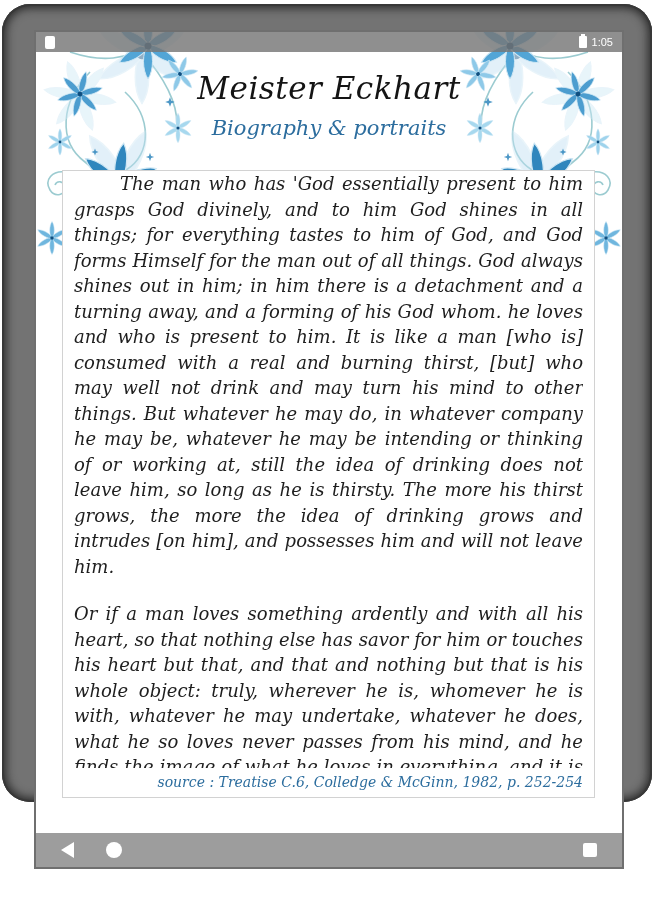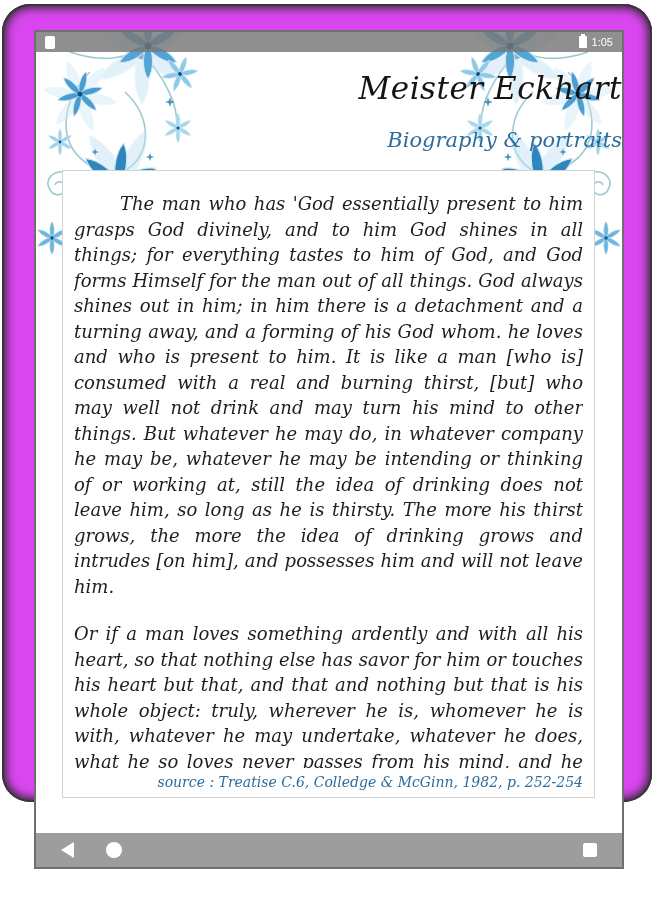--- a/index.html
+++ b/index.html
@@ -3,21 +3,21 @@
 <meta charset="utf-8">
 <style>
   html,body{margin:0;padding:0;}
   body{
     width:654px;height:900px;position:relative;background:#ffffff;
     font-family:"DejaVu Serif", serif;overflow:hidden;
   }
   
   .tablet{
     position:absolute;left:2px;top:4px;width:650px;height:798px;
-    border-radius:28px;background:#d946ef;
+    border-radius:28px;background:#737373;
     box-shadow:inset 0 0 0 2px #383838, inset 0 0 10px 4px #2a2a2a;
   }
   .screen{
     position:absolute;left:34px;top:28px;width:586px;height:835px;
     background:#ffffff;overflow:hidden;
     box-shadow:0 0 0 2px #6f6f6f;
   }
   
   .floral{position:absolute;top:0;z-index:1;pointer-events:none;}
   .floral-left{left:-6px;}
@@ -27,28 +27,28 @@
     position:absolute;top:0;left:0;right:0;height:20px;z-index:6;
     background:rgba(118,118,118,0.82);
     display:flex;align-items:center;padding:0 9px;box-sizing:border-box;
   }
   .notif{width:10px;height:13px;background:#ffffff;border-radius:2px;}
   .status-right{margin-left:auto;display:flex;align-items:center;gap:5px;}
   .battery{width:8px;height:12px;background:#ffffff;border-radius:1px;position:relative;}
   .battery::before{content:"";position:absolute;top:-2px;left:2px;width:4px;height:2px;background:#ffffff;}
   .time{color:#ffffff;font:11px "Liberation Sans", sans-serif;}
   
-  .header{position:absolute;top:38px;left:0;right:0;text-align:right;z-index:2;}
+  .header{position:absolute;top:38px;left:0;right:0;text-align:center;z-index:2;}
   .title{font-size:31px;font-style:italic;color:#141414;letter-spacing:0.5px;}
-  .subtitle{font-size:21px;font-style:italic;color:#2c6d9e;margin-top:22px;}
+  .subtitle{font-size:21px;font-style:italic;color:#2c6d9e;margin-top:10px;}
   
   .quote-box{
     position:absolute;left:26px;top:138px;width:533px;height:628px;
     box-sizing:border-box;border:1px solid #d2d2d2;background:#ffffff;
-    padding:20px 11px 5px;display:flex;flex-direction:column;z-index:2;
+    padding:0 11px 5px;display:flex;flex-direction:column;z-index:2;
   }
   .quote-text{
     flex:1 1 auto;overflow:hidden;font-size:18px;font-style:italic;
     line-height:25.5px;text-align:justify;color:#1e1e1e;
   }
   .quote-text p{margin:0;}
   .para-1{text-indent:46px;}
   .para-2{margin-top:22px !important;}
   .source{
     flex:0 0 auto;text-align:right;font-size:14px;font-style:italic;

